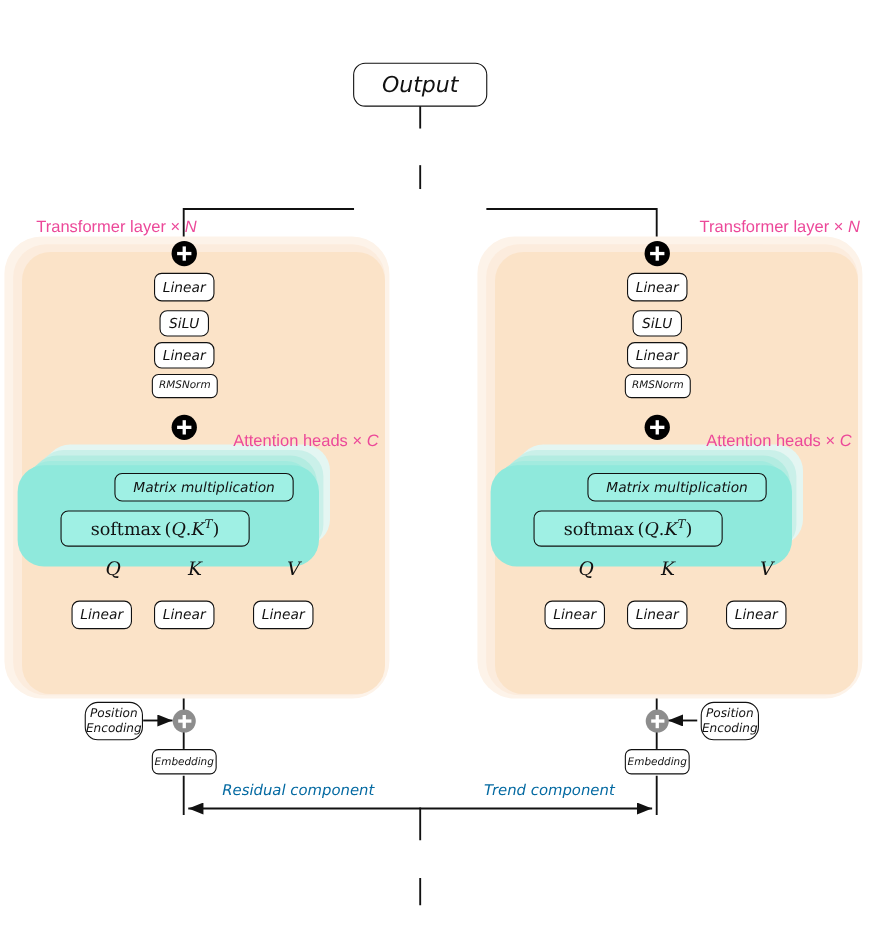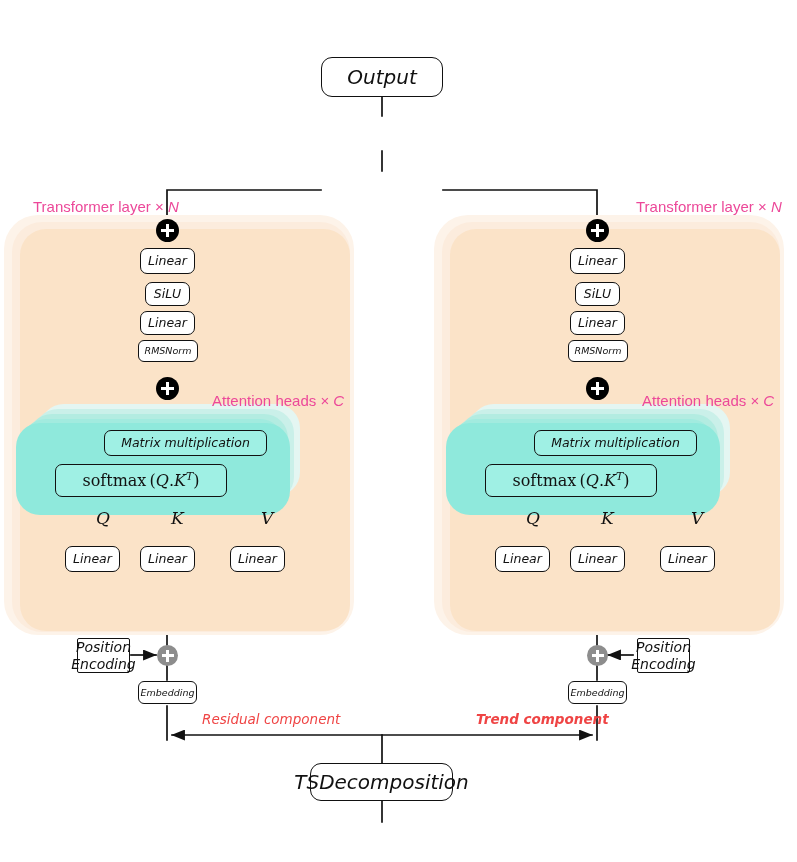--- a/index.html
+++ b/index.html
@@ -45,22 +45,22 @@
     font-size: 12.5px;
     border-radius: 7px;
     border-width: 1.5px;
   }
   .node.tiny {
     font-size: 9.5px;
     border-radius: 6px;
     border-width: 1.4px;
   }
   .node.micro {
-    font-size: 14px;
-    border-radius: 2px;
+    font-size: 11px;
+    border-radius: 12px;
     border-width: 1.4px;
     line-height: 1.15;
     white-space: normal;
     font-style: italic;
   }
   .node.teal {
     background: #9ff0e4;
     border-color: #111111;
   }
   .node.mathser {
@@ -121,21 +121,21 @@
   .label.serif .it { font-style: italic; }
   .label.qkv {
     font-family: "DejaVu Serif", serif;
     font-style: italic;
     font-size: 17px;
     color: #111111;
   }
   .label.comp {
     font-style: italic;
     font-size: 13.5px;
-    color: #ef4444;
+    color: #0369a1;
   }
 </style>
 </head>
 <body>
 
 <div id="diagram">
 
   
   <div class="stack">
     <div style="left:4px;  top:215px; width:350px; height:420px; background:#fdf3e9; border-radius:34px;"></div>
@@ -239,27 +239,24 @@
   </svg>
 
   
 
   
   <div class="node big" style="left:321px; top:57px; width:122px; height:40px;">
     <span>Output</span>
   </div>
 
   
-  <div class="node big" style="left:310px; top:763px; width:143px; height:38px;">
-    <span>TSDecomposition</span>
-  </div>
 
   
   <span class="label comp" style="left:202px; top:711px;">Residual component</span>
-  <span class="label comp" style="left:476px; top:711px;font-weight:bold;">Trend component</span>
+  <span class="label comp" style="left:440px; top:711px;">Trend component</span>
 
   
   <span class="label serif" style="left:33px; top:198px;">
     <span>Transformer layer</span>
     <span>×</span>
     <span class="it">N</span>
   </span>
   <span class="label serif" style="left:212px; top:392px;">
     <span>Attention heads</span>
     <span>×</span>

